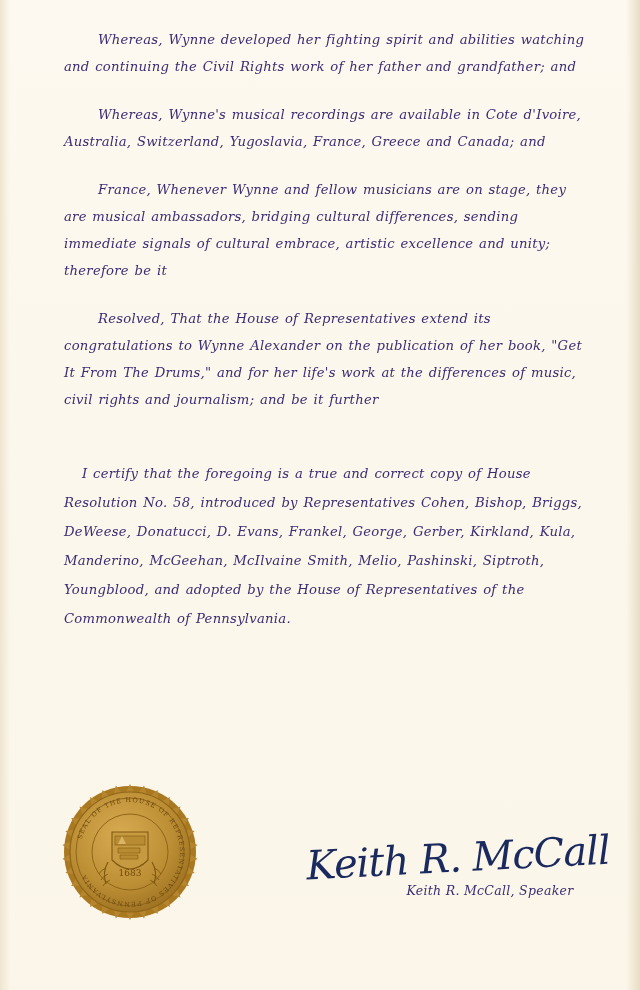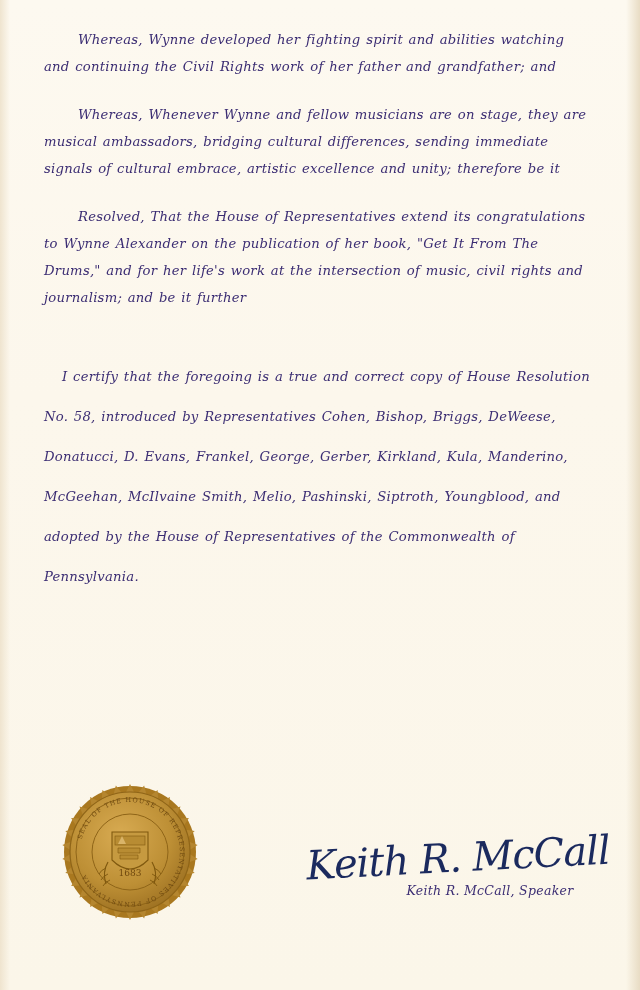--- a/index.html
+++ b/index.html
@@ -12,21 +12,21 @@
     background: #fdf8ed;
     font-family: "DejaVu Serif", serif;
     overflow: hidden;
     position: relative;
   }
   .page {
     position: absolute;
     inset: 0;
     background: linear-gradient(180deg, #fdf9f0 0%, #fcf7ec 40%, #fbf6e9 100%);
     box-sizing: border-box;
-    padding: 26px 48px 0 44px;
+    padding: 26px 48px 0 64px;
   }
   .edge-left {
     position: absolute;
     left: 0; top: 0; bottom: 0;
     width: 10px;
     background: linear-gradient(90deg, #efe4cf 0%, rgba(253,248,237,0) 100%);
     pointer-events: none;
   }
   .edge-right {
     position: absolute;
@@ -45,21 +45,21 @@
     text-align: left;
   }
   p.para {
     margin: 0 0 21px 0;
     text-indent: 34px;
     word-spacing: 1.2px;
   }
   p.para.cert {
     text-indent: 18px;
     margin-bottom: 0;
-    line-height: 40px;
+    line-height: 29px;
     font-style: italic;
   }
   .cert-block {
     margin-top: 46px;
   }
   .signature-area {
     position: absolute;
     left: 0;
     right: 0;
     bottom: 30px;
@@ -105,22 +105,23 @@
 </head>
 <body>
 
 <div class="page">
 
   <div class="edge-left"></div>
   <div class="edge-right"></div>
 
   <div class="body-text">
     <p class="para">Whereas, Wynne developed her fighting spirit and abilities watching and continuing the Civil Rights work of her father and grandfather; and</p>
-    <p class="para">Whereas, Whenever Wynne and fellow musicians are on stage, they are musical ambassadors, bridging cultural differences, sending immediate signals of cultural embrace, artistic excellence and unity; therefore be it</p>
-    <p class="para">Resolved, That the House of Representatives extend its congratulations to Wynne Alexander on the publication of her book, "Get It From The Drums," and for her life's work at the intersection of music, civil rights and journalism; and be it further</p>
+    <p class="para">Whereas, Wynne's musical recordings are available in Cote d'Ivoire, Australia, Switzerland, Yugoslavia, France, Greece and Canada; and</p>
+    <p class="para">France, Whenever Wynne and fellow musicians are on stage, they are musical ambassadors, bridging cultural differences, sending immediate signals of cultural embrace, artistic excellence and unity; therefore be it</p>
+    <p class="para">Resolved, That the House of Representatives extend its congratulations to Wynne Alexander on the publication of her book, "Get It From The Drums," and for her life's work at the differences of music, civil rights and journalism; and be it further</p>
 
     <div class="cert-block">
       <p class="para cert">I certify that the foregoing is a true and correct copy of House Resolution No. 58, introduced by Representatives Cohen, Bishop, Briggs, DeWeese, Donatucci, D. Evans, Frankel, George, Gerber, Kirkland, Kula, Manderino, McGeehan, McIlvaine Smith, Melio, Pashinski, Siptroth, Youngblood, and adopted by the House of Representatives of the Commonwealth of Pennsylvania.</p>
     </div>
   </div>
 
   <div class="signature-area">
 
     <div class="seal">
       <svg viewBox="0 0 136 136" width="136" height="136" aria-hidden="true">

